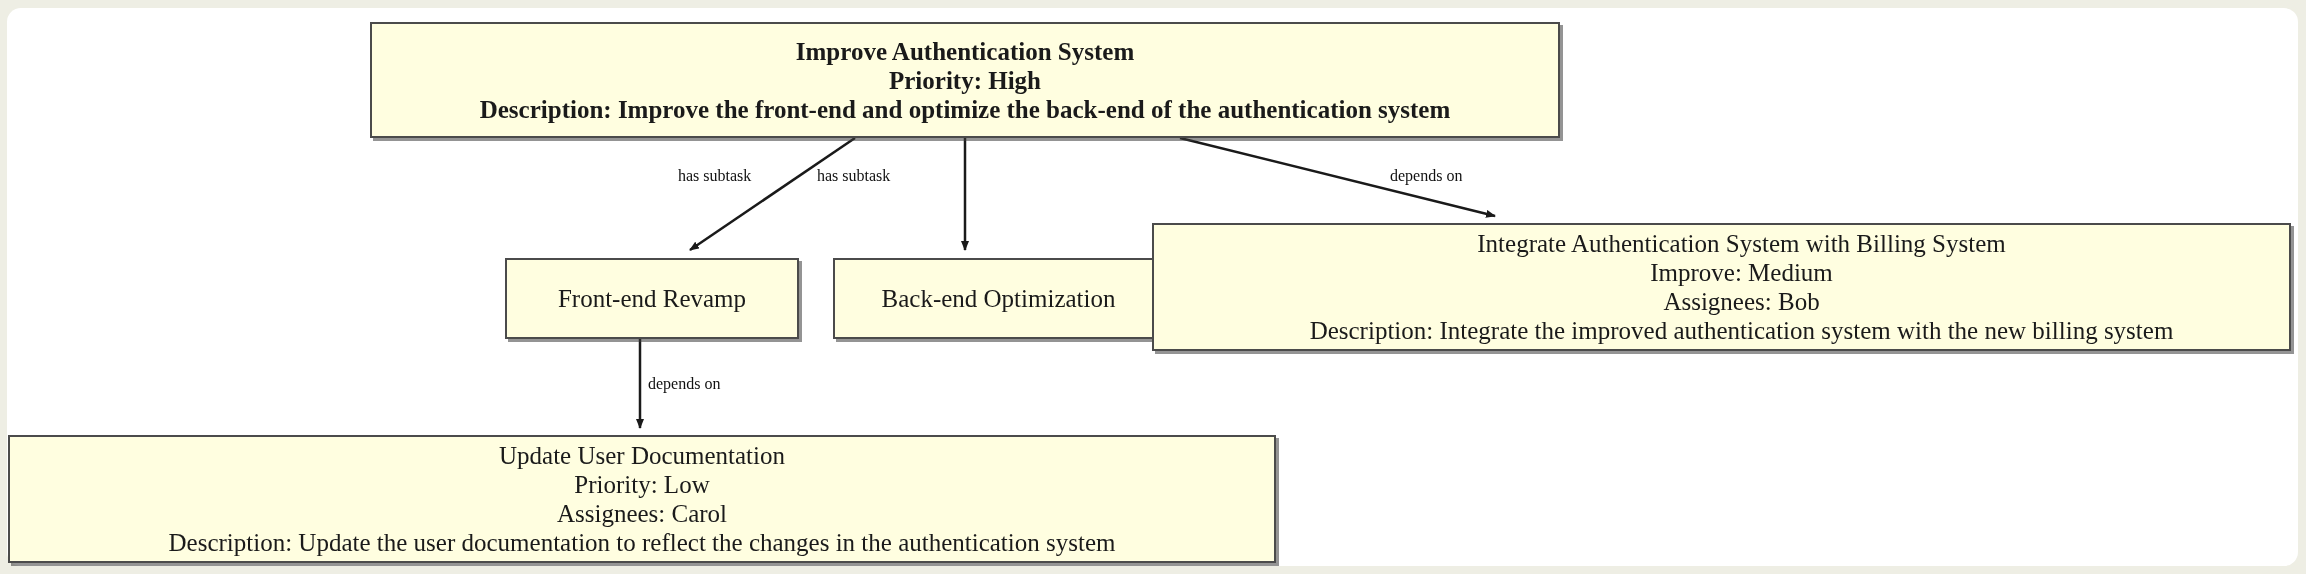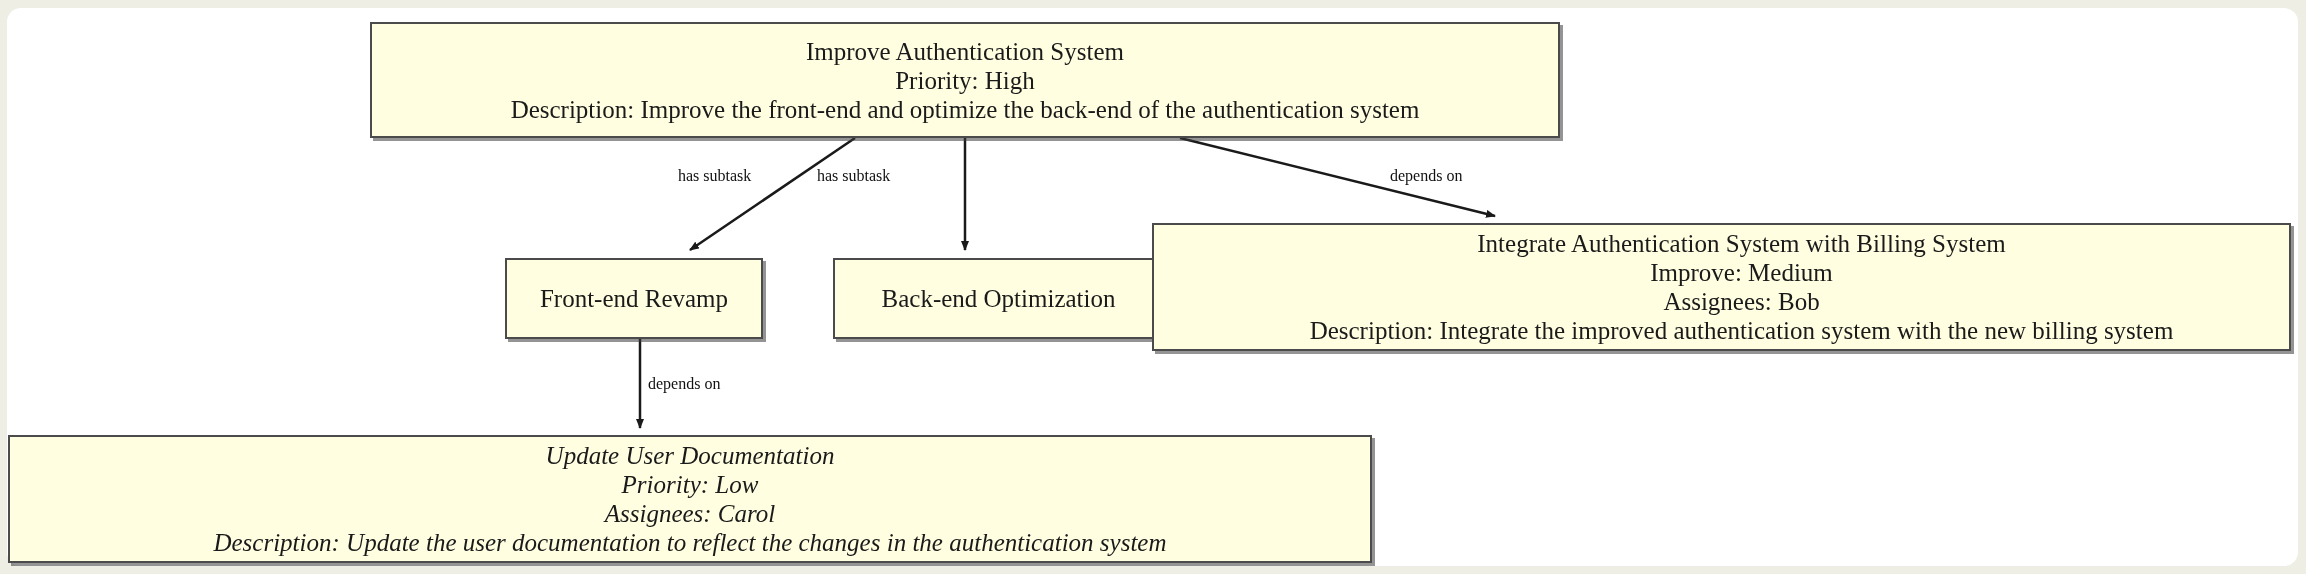--- a/index.html
+++ b/index.html
@@ -55,32 +55,33 @@
   .node .line {
     display: block;
     text-align: center;
   }
   .node.simple {
     justify-content: center;
   }
   #node-improve-authentication-system {
     left: 370px; top: 22px; width: 1190px; height: 116px;
     padding-top: 0;
+    font-weight: bold;
   }
   #node-front-end-revamp {
-    left: 505px; top: 258px; width: 258px; height: 81px;
+    left: 505px; top: 258px; width: 294px; height: 81px;
   }
   #node-back-end-optimization {
     left: 800px; top: 258px; width: 331px; height: 81px; margin-left: 33px;
   }
   #node-integrate-authentication-system {
     left: 1152px; top: 223px; width: 1139px; height: 128px; padding-left: 40px;
   }
   #node-update-user-documentation {
-    left: 8px; top: 435px; width: 1364px; height: 128px; font-style: italic;
+    left: 8px; top: 435px; width: 1268px; height: 128px;
   }
   .edge-label {
     position: absolute;
     font-size: 16px;
     color: #111111;
     white-space: nowrap;
     line-height: 1;
   }
   #edge-label-has-subtask-front {
     left: 678px; top: 168px;

